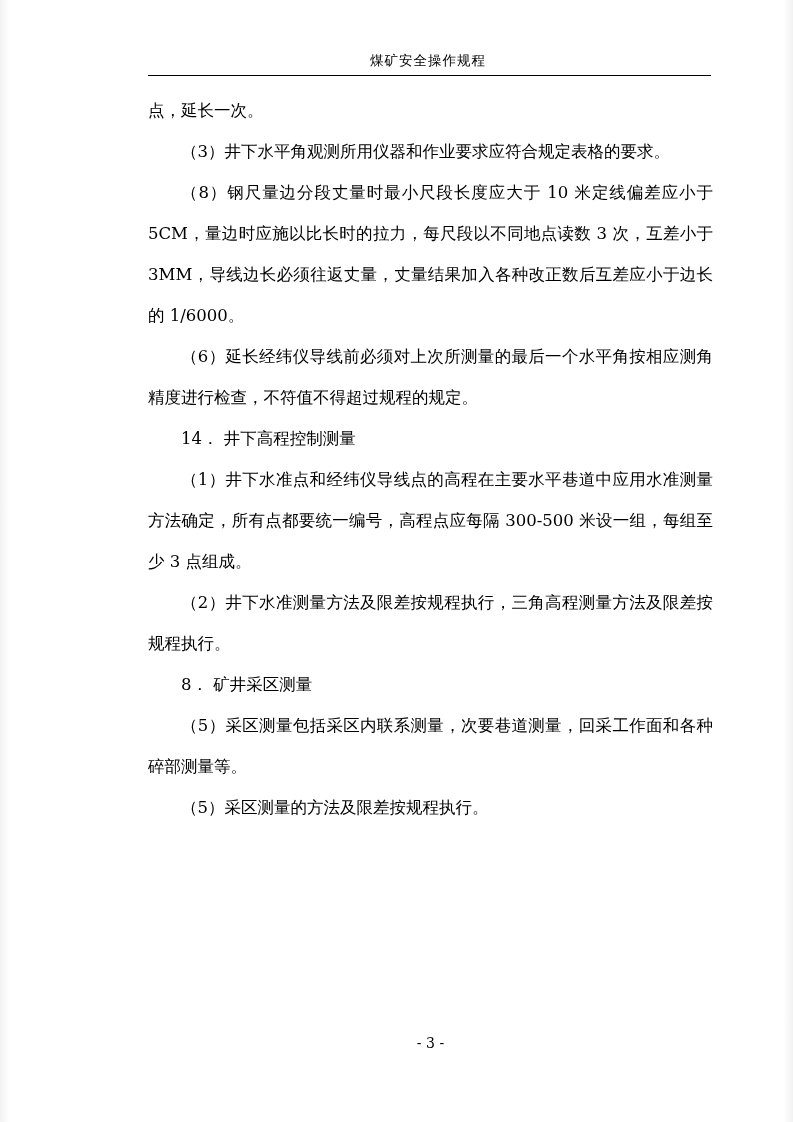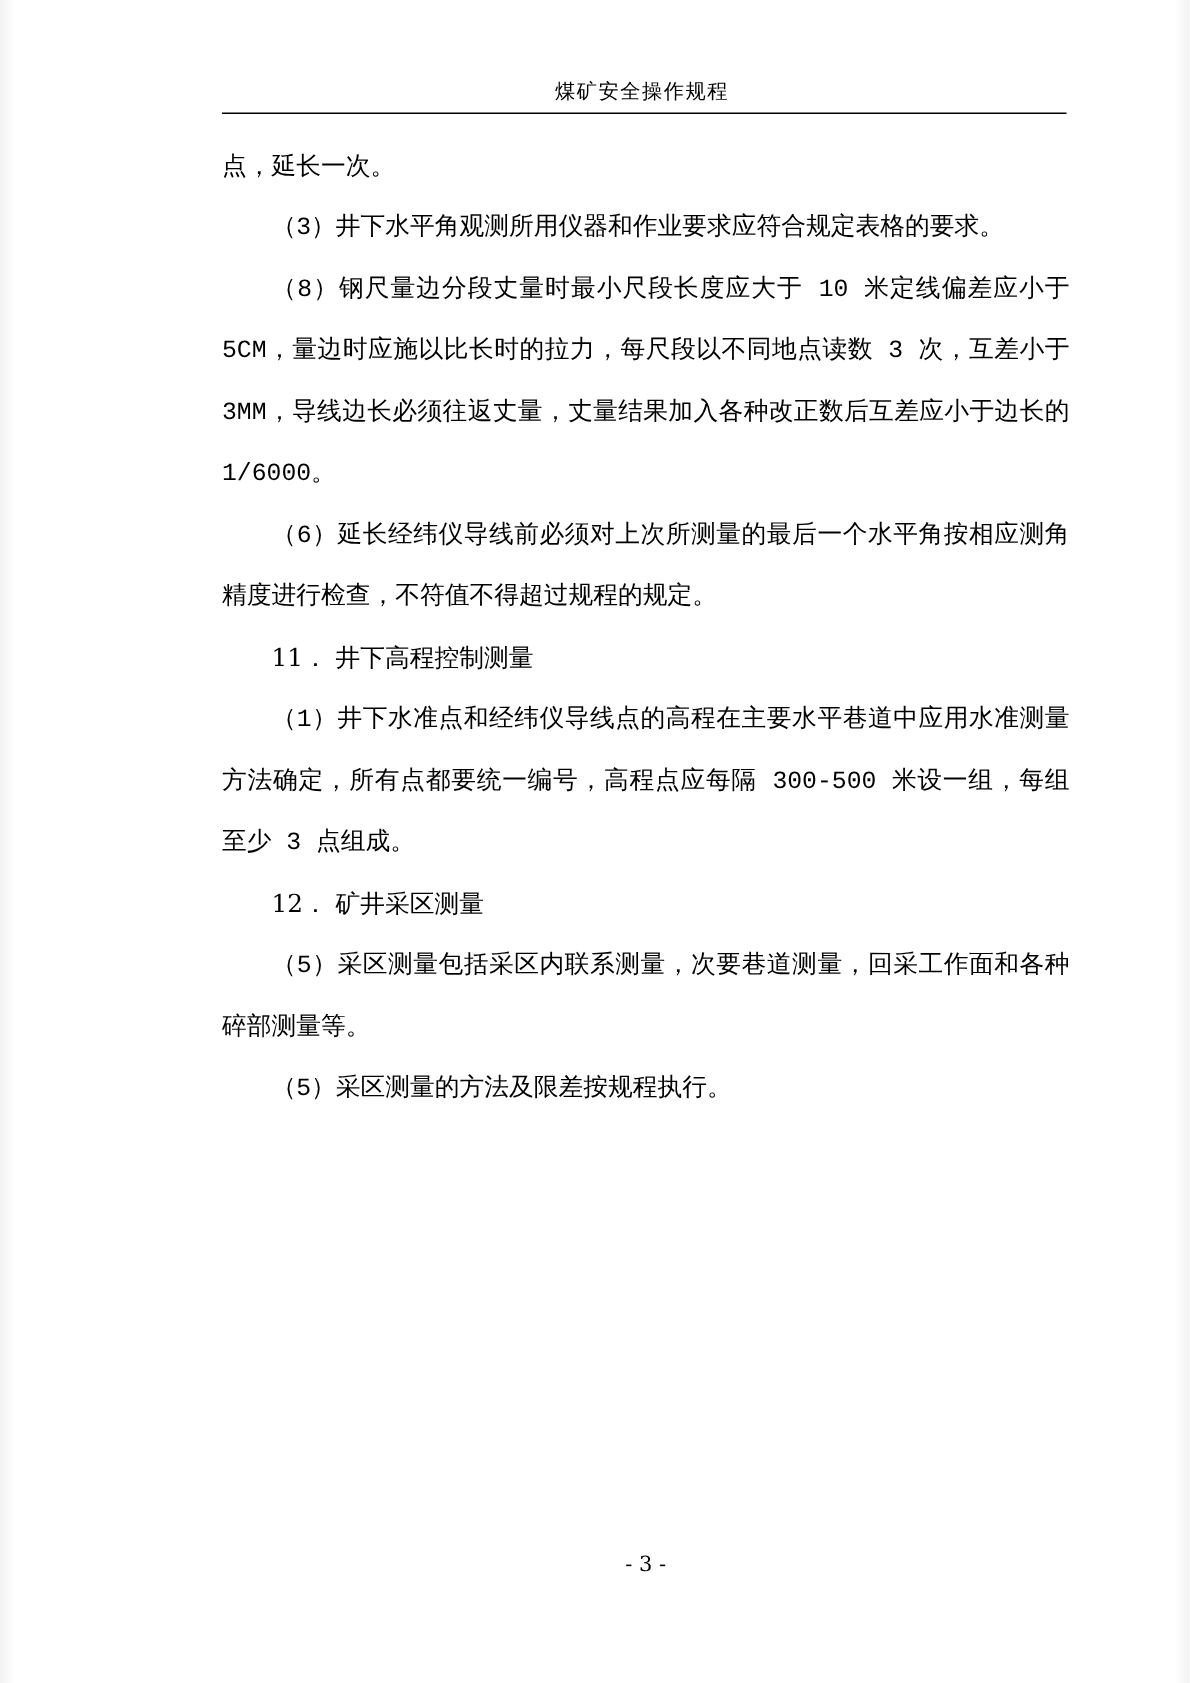--- a/index.html
+++ b/index.html
@@ -50,21 +50,20 @@
     text-align: justify;
     text-justify: inter-ideograph;
   }
   .para {
     margin: 0;
     padding: 0;
     text-indent: 0;
   }
   .indent2 {
     text-indent: 33px;
-    font-family: Liberation Mono, monospace;
   }
   .indent-heading {
     text-indent: 33px;
   }
   .footer {
     position: absolute;
     top: 1035px;
     left: 148px;
     width: 565px;
     text-align: center;
@@ -93,21 +92,22 @@
   <div class="edge-right"></div>
 
   <div class="header">煤矿安全操作规程</div>
   <div class="header-rule"></div>
 
   <div class="content">
     <p class="para">点，延长一次。</p>
     <p class="para indent2">（3）井下水平角观测所用仪器和作业要求应符合规定表格的要求。</p>
     <p class="para indent2">（8）钢尺量边分段丈量时最小尺段长度应大于 10 米定线偏差应小于5CM，量边时应施以比长时的拉力，每尺段以不同地点读数 3 次，互差小于 3MM，导线边长必须往返丈量，丈量结果加入各种改正数后互差应小于边长的 1/6000。</p>
     <p class="para indent2">（6）延长经纬仪导线前必须对上次所测量的最后一个水平角按相应测角精度进行检查，不符值不得超过规程的规定。</p>
-    <p class="para indent-heading">11． 井下高程控制测量</p>
+    <p class="para indent-heading">14． 井下高程控制测量</p>
     <p class="para indent2">（1）井下水准点和经纬仪导线点的高程在主要水平巷道中应用水准测量方法确定，所有点都要统一编号，高程点应每隔 300-500 米设一组，每组至少 3 点组成。</p>
-    <p class="para indent-heading">12． 矿井采区测量</p>
+    <p class="para indent2">（2）井下水准测量方法及限差按规程执行，三角高程测量方法及限差按规程执行。</p>
+    <p class="para indent-heading">8． 矿井采区测量</p>
     <p class="para indent2">（5）采区测量包括采区内联系测量，次要巷道测量，回采工作面和各种碎部测量等。</p>
     <p class="para indent2">（5）采区测量的方法及限差按规程执行。</p>
   </div>
 
   <div class="footer">- 3 -</div>
 </div>
 
 </body></html>

